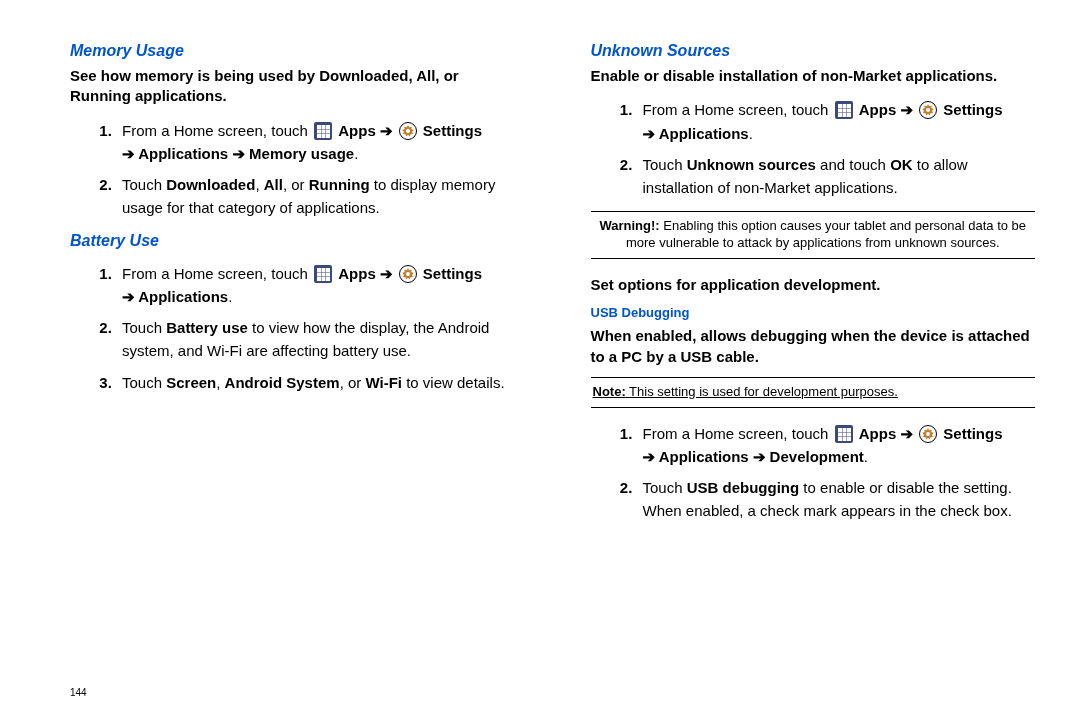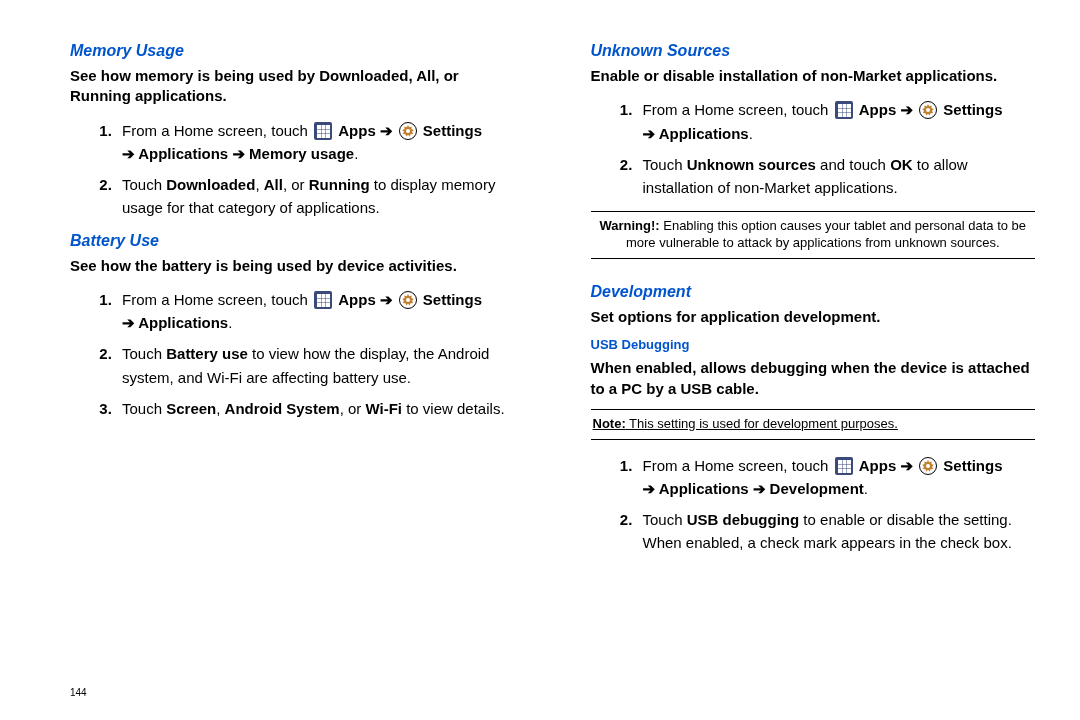--- a/index.html
+++ b/index.html
@@ -59,21 +59,21 @@
     font-size: 13px;
     margin: 8px 0 14px 0;
     line-height: 1.3;
     text-decoration: underline;
   }
   .warnbox {
     border-top: 1.5px solid #000;
     border-bottom: 1.5px solid #000;
     padding: 6px 2px;
     font-size: 13px;
-    margin: 8px 0 24px 0;
+    margin: 8px 0 16px 0;
     text-align: center;
     line-height: 1.3;
   }
   .page-num {
     position: absolute;
     left: 70px;
     bottom: 22px;
     font-size: 10px;
   }
   svg.icon {
@@ -117,21 +117,20 @@
           </svg>
         <span class="b">Settings</span><br>
         <span class="b"><span class="arrow">➔</span> <span>Applications ➔ Memory usage</span></span><span>.</span>
       </li>
       <li>
         <span>Touch </span><span class="b">Downloaded</span><span>, </span><span class="b">All</span><span>, or </span><span class="b">Running</span><span> to display memory usage for that category of applications.</span>
       </li>
     </ol>
 
     <h3 class="blue">Battery Use</h3>
-    <p class="intro">See how the battery is being used by device activities.</p>
     <ol>
       <li>
         <span>From a Home screen, touch</span>
         <svg class="icon" width="18" height="18">
             <rect x="0" y="0" width="18" height="18" rx="2" fill="#3a4a7a"></rect>
             <g fill="#fff">
               <rect x="3" y="3" width="4" height="4"></rect>
               <rect x="7.5" y="3" width="4" height="4"></rect>
               <rect x="12" y="3" width="4" height="4"></rect>
               <rect x="3" y="7.5" width="4" height="4"></rect>
@@ -195,21 +194,20 @@
       </li>
       <li>
         <span>Touch </span><span class="b">Unknown sources</span><span> and touch </span><span class="b">OK</span><span> to allow installation of non-Market applications.</span>
       </li>
     </ol>
     <div class="warnbox">
       <span class="b">Warning!:</span>
       <span>Enabling this option causes your tablet and personal data to be more vulnerable to attack by applications from unknown sources.</span>
     </div>
 
-    <h3 class="blue">Development</h3>
     <p class="intro">Set options for application development.</p>
     <h4 class="subblue">USB Debugging</h4>
     <p class="intro">When enabled, allows debugging when the device is attached to a PC by a USB cable.</p>
     <div class="notebox">
       <span class="b">Note:</span>
       <span>This setting is used for development purposes.</span>
     </div>
     <ol>
       <li>
         <span>From a Home screen, touch</span>

